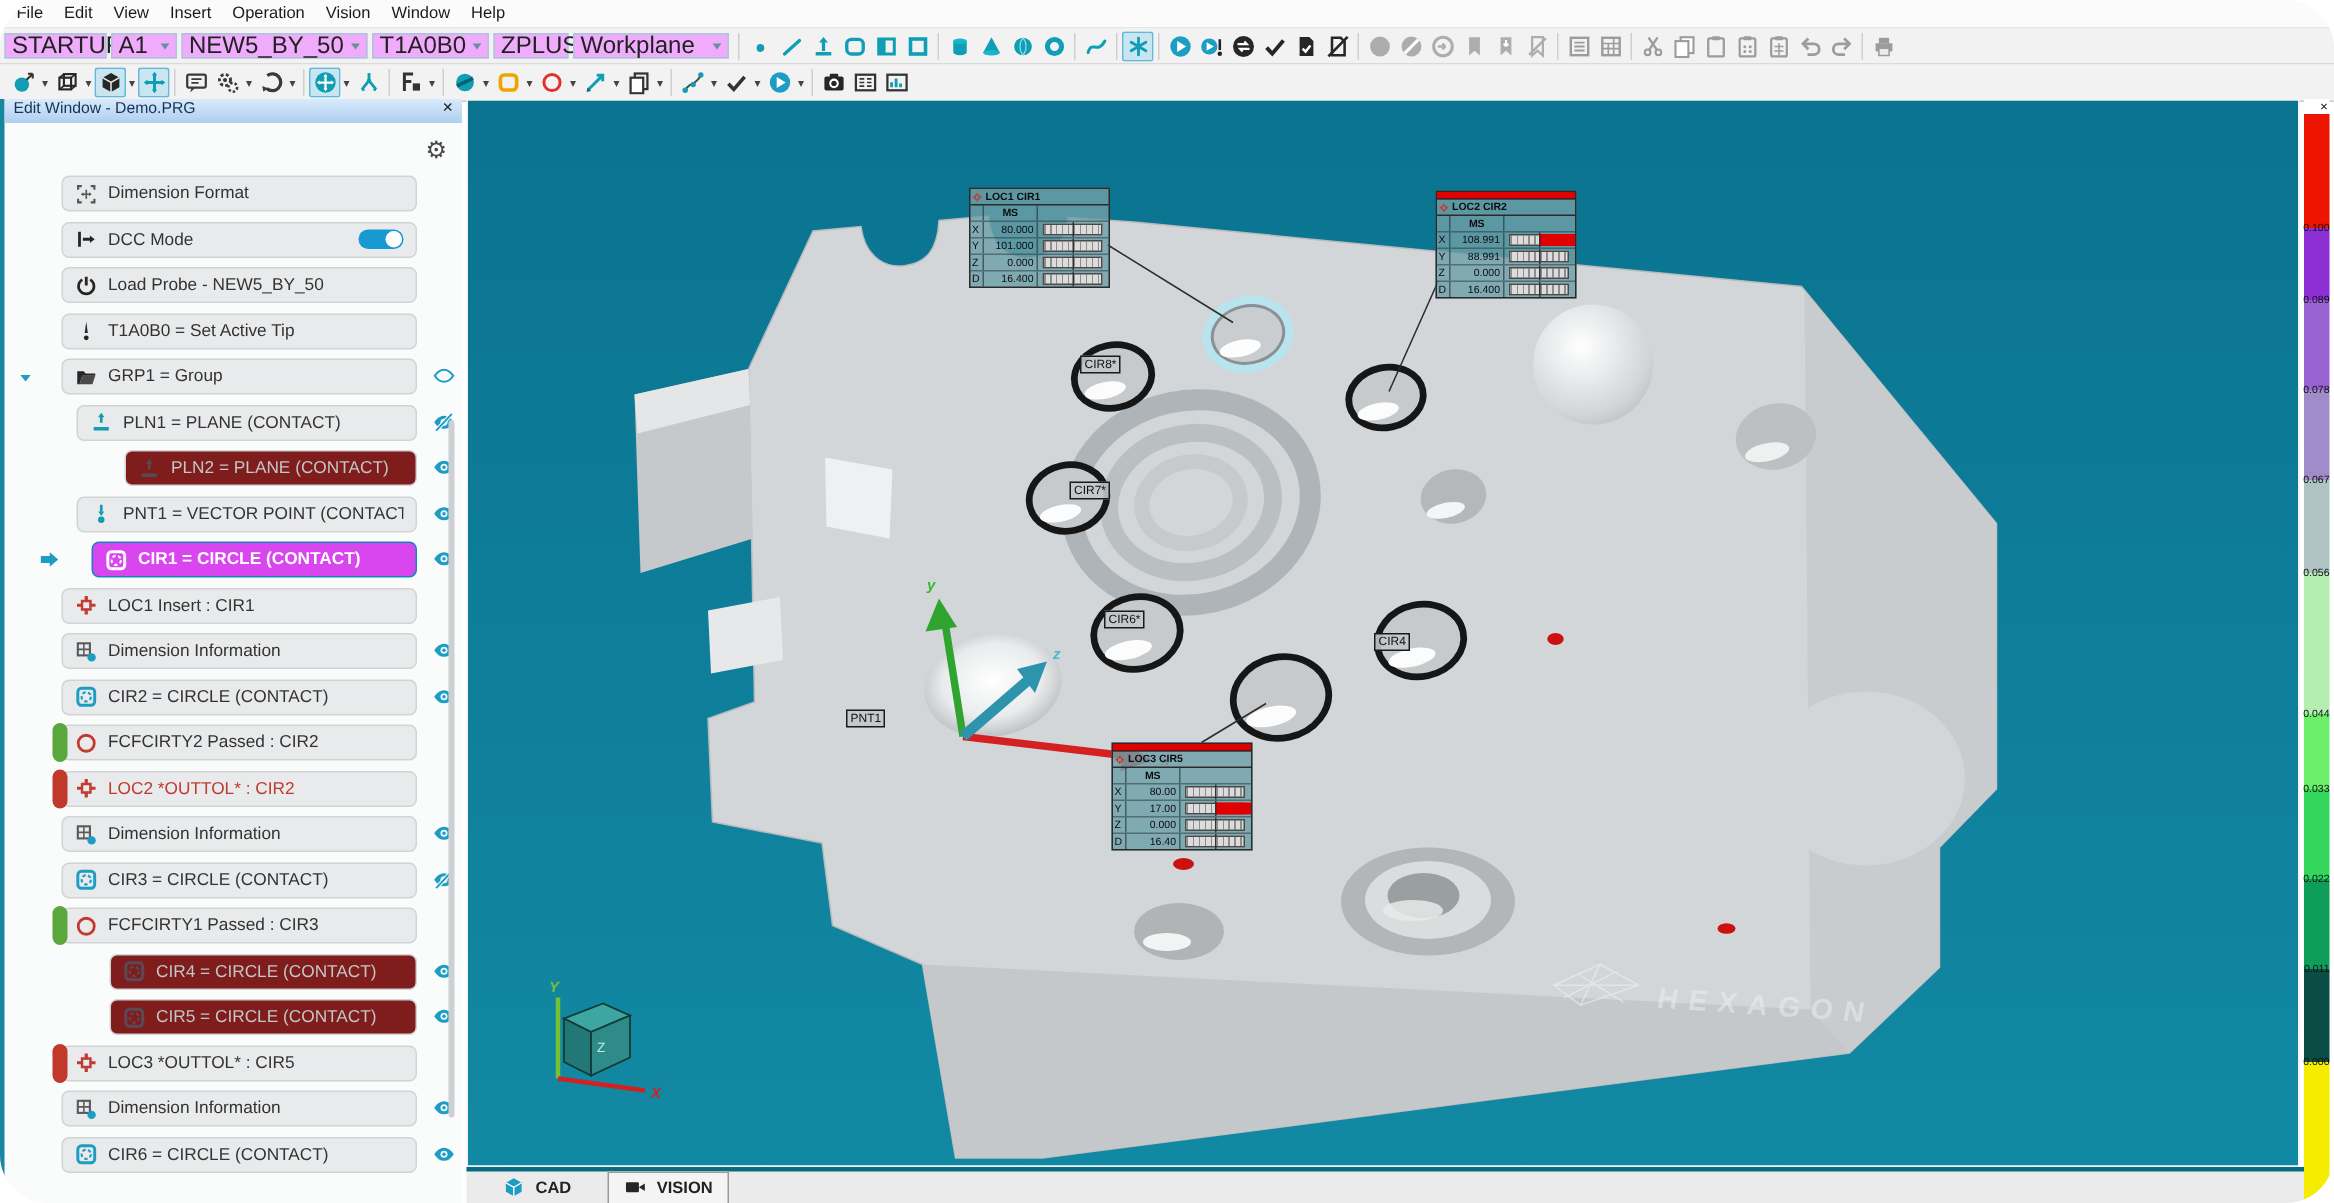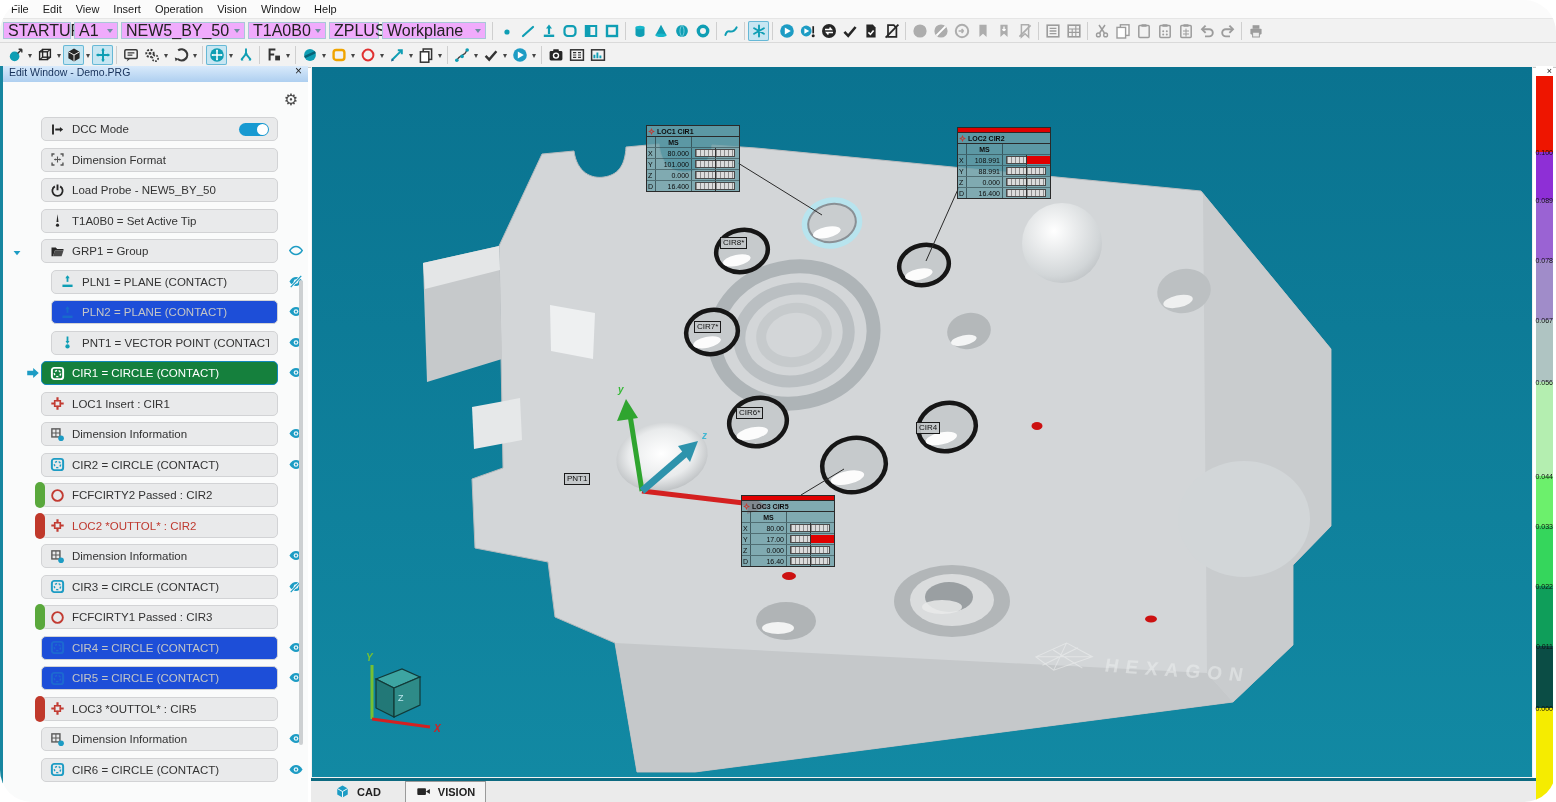--- a/index.html
+++ b/index.html
@@ -26,22 +26,22 @@
   .panel-title{height:16px;background:linear-gradient(#d9eafb,#aecff0);display:flex;align-items:flex-start;padding:0 6px;font-size:10.5px;color:#16315a;font-weight:normal;}
   .panel-close{margin-left:auto;font-size:12px;color:#222;line-height:10px;cursor:default;}
   .gear-row{height:35px;display:flex;align-items:center;justify-content:flex-end;padding-right:10px;}
   .gear{font-size:16px;color:#4a4a4a;}
   .items{padding-left:38px;padding-right:30px;}
   .row{position:relative;margin-bottom:6.5px;}
   .row.ind{margin-left:10px;}
   .item{position:relative;display:flex;align-items:center;gap:7px;background:#e9eaeb;border:1px solid #d2d3d5;border-radius:5px;height:24px;box-sizing:border-box;font-size:11.5px;color:#333;padding:0 8px;}
   .item .icn{width:15px;height:15px;flex:none;}
   .lbl{white-space:nowrap;overflow:hidden;flex:1;}
-  .item.sel{background:#15803d;border-color:#1387bd;color:#fff;font-weight:normal;}
-  .item.dis{background:#1d4ed8;color:#c3c5c7;}
+  .item.sel{background:#d946ef;border-color:#1387bd;color:#fff;font-weight:bold;margin-left:20px;}
+  .item.dis{background:#7f1d1d;color:#c3c5c7;margin-left:32px;}
   .item.dis .icn{opacity:.35;}
   .item.redtext{color:#bf3a30;}
   .item.striped::before{content:"";position:absolute;left:-7px;top:-2px;bottom:-2px;width:10px;border-radius:5px;background:var(--stripe);}
   .toggle{width:30px;height:13px;border-radius:7px;background:#1799d1;margin-left:auto;position:relative;flex:none;}
   .toggle::after{content:"";position:absolute;right:1px;top:1px;width:11px;height:11px;border-radius:50%;background:#fff;}
   .eye{position:absolute;right:-27px;top:4px;width:18px;height:15px;}
   .eye .icn{width:18px;height:15px;}
   .expander{position:absolute;left:-30px;top:6px;width:12px;height:12px;}
   .expander .icn{width:12px;height:12px;}
   .pointer{position:absolute;left:-15px;top:5px;width:14px;height:14px;}
@@ -603,39 +603,39 @@
       <span class="panel-close">×</span>
     </div>
     <div class="gear-row">
       <span class="gear">⚙</span>
     </div>
     <div class="items" id="items">
         <div class="row">
           <div class="item">
             <span class="icn">
               <svg viewBox="0 0 16 16">
+                <path d="M2.2 4.8V2.2h2.6M11.2 2.2h2.6v2.6M13.8 11.2v2.6h-2.6M4.8 13.8H2.2v-2.6" fill="none" stroke="#555" stroke-width="1.5"></path>
+                <path d="M4.8 8h6.4M8 4.8v6.4" stroke="#555" stroke-width="1.2"></path>
+                <path d="M4.2 8l1.8-1.4v2.8zM11.8 8l-1.8-1.4v2.8z" fill="#555"></path>
+              </svg>
+            </span>
+            <span class="lbl">Dimension Format</span>
+          </div>
+        </div>
+        <div class="row">
+          <div class="item">
+            <span class="icn">
+              <svg viewBox="0 0 16 16">
                 <path d="M3.2 2.6v10.8" stroke="#262626" stroke-width="2"></path>
                 <path d="M5.6 8h5.4" stroke="#262626" stroke-width="2"></path>
                 <path d="M14 8l-3.4-2.7v5.4z" fill="#262626"></path>
               </svg>
             </span>
             <span class="lbl">DCC Mode</span>
             <span class="toggle"></span>
-          </div>
-        </div>
-        <div class="row">
-          <div class="item">
-            <span class="icn">
-              <svg viewBox="0 0 16 16">
-                <path d="M2.2 4.8V2.2h2.6M11.2 2.2h2.6v2.6M13.8 11.2v2.6h-2.6M4.8 13.8H2.2v-2.6" fill="none" stroke="#555" stroke-width="1.5"></path>
-                <path d="M4.8 8h6.4M8 4.8v6.4" stroke="#555" stroke-width="1.2"></path>
-                <path d="M4.2 8l1.8-1.4v2.8zM11.8 8l-1.8-1.4v2.8z" fill="#555"></path>
-              </svg>
-            </span>
-            <span class="lbl">Dimension Format</span>
           </div>
         </div>
         <div class="row">
           <div class="item">
             <span class="icn">
               <svg viewBox="0 0 16 16">
                 <path d="M8 1.6v6.2" stroke="#262626" stroke-width="2"></path>
                 <path d="M5.2 3.6a5.5 5.5 0 1 0 5.6 0" fill="none" stroke="#262626" stroke-width="1.9"></path>
               </svg>
             </span>
@@ -1214,21 +1214,21 @@
             <span class="axc">D</span>
             <span class="valc">16.40</span>
             <span class="barc">
               <i class="widget"></i>
             </span>
           </div>
         </div>
       </div>
     <div id="ftags">
         <div class="ftag" style="left:408px;top:170px"><span>CIR8*</span></div>
-        <div class="ftag" style="left:382px;top:254px"><span>CIR7*</span></div>
+        <div class="ftag" style="left:401px;top:254px"><span>CIR7*</span></div>
         <div class="ftag" style="left:424px;top:340px"><span>CIR6*</span></div>
         <div class="ftag" style="left:604px;top:355px"><span>CIR4</span></div>
         <div class="ftag" style="left:252px;top:406px"><span>PNT1</span></div>
       </div>
   </div>
 
   <div class="scale">
     <div class="scale-head">
       <span>×</span>
     </div>

